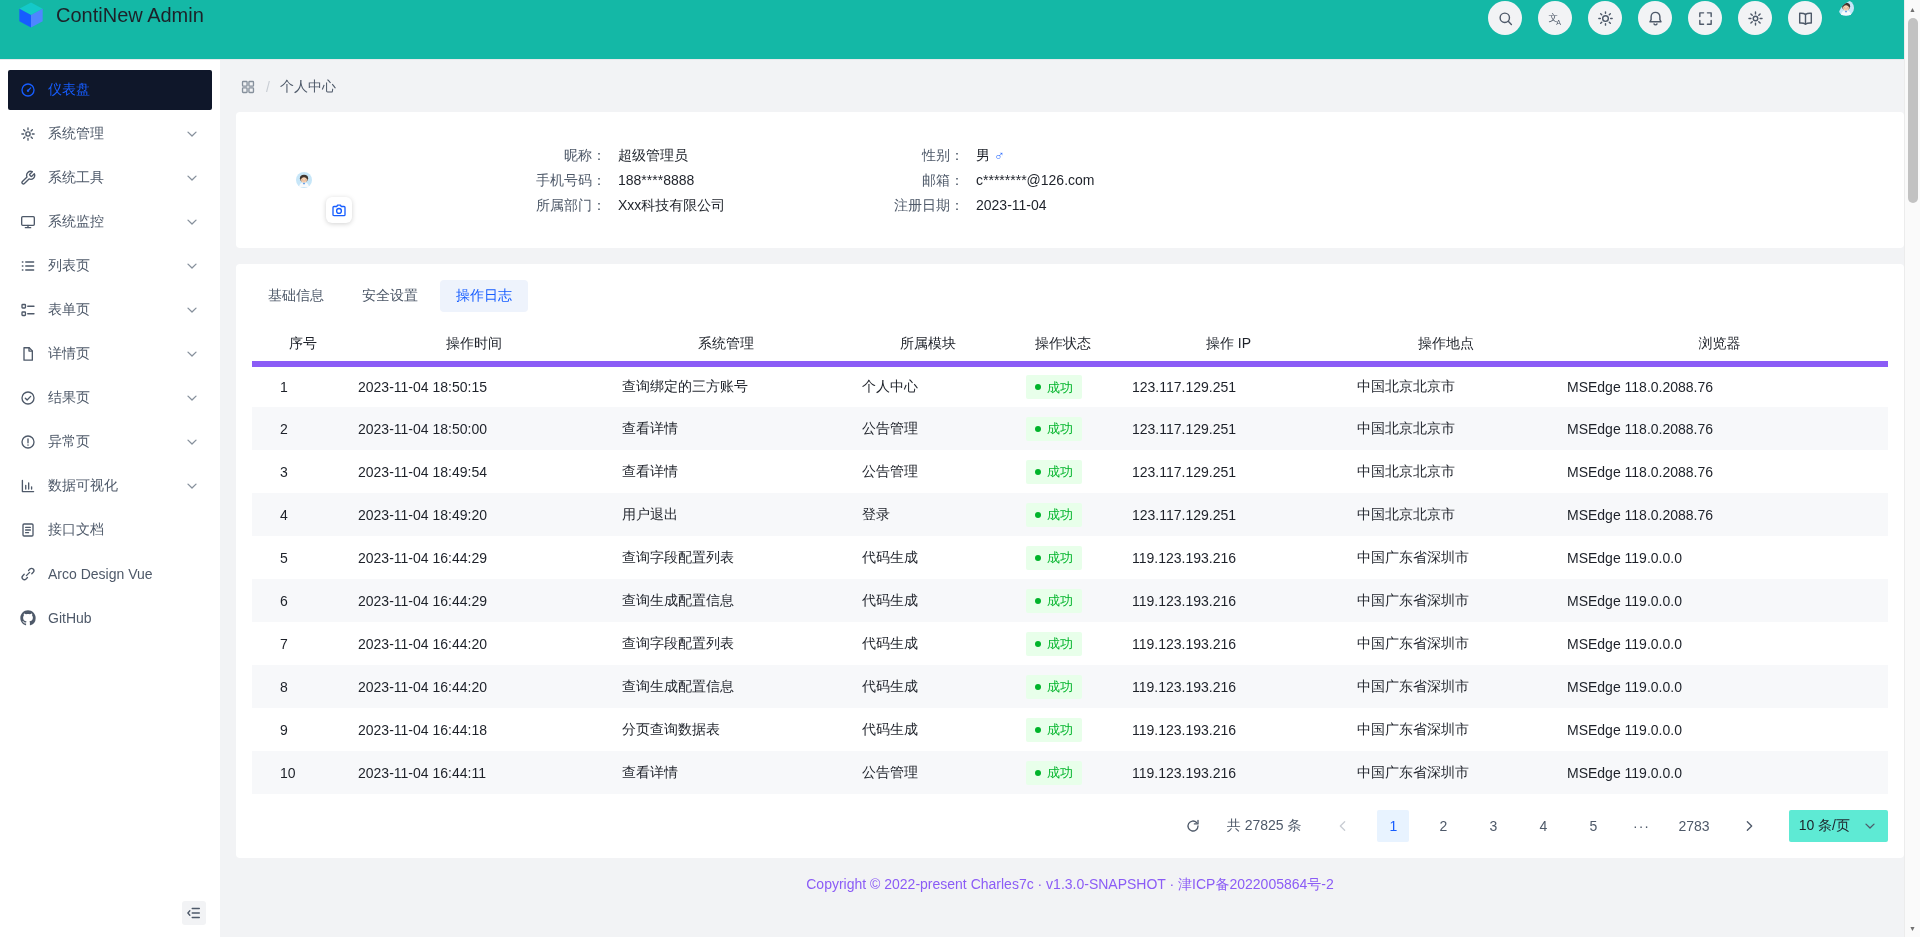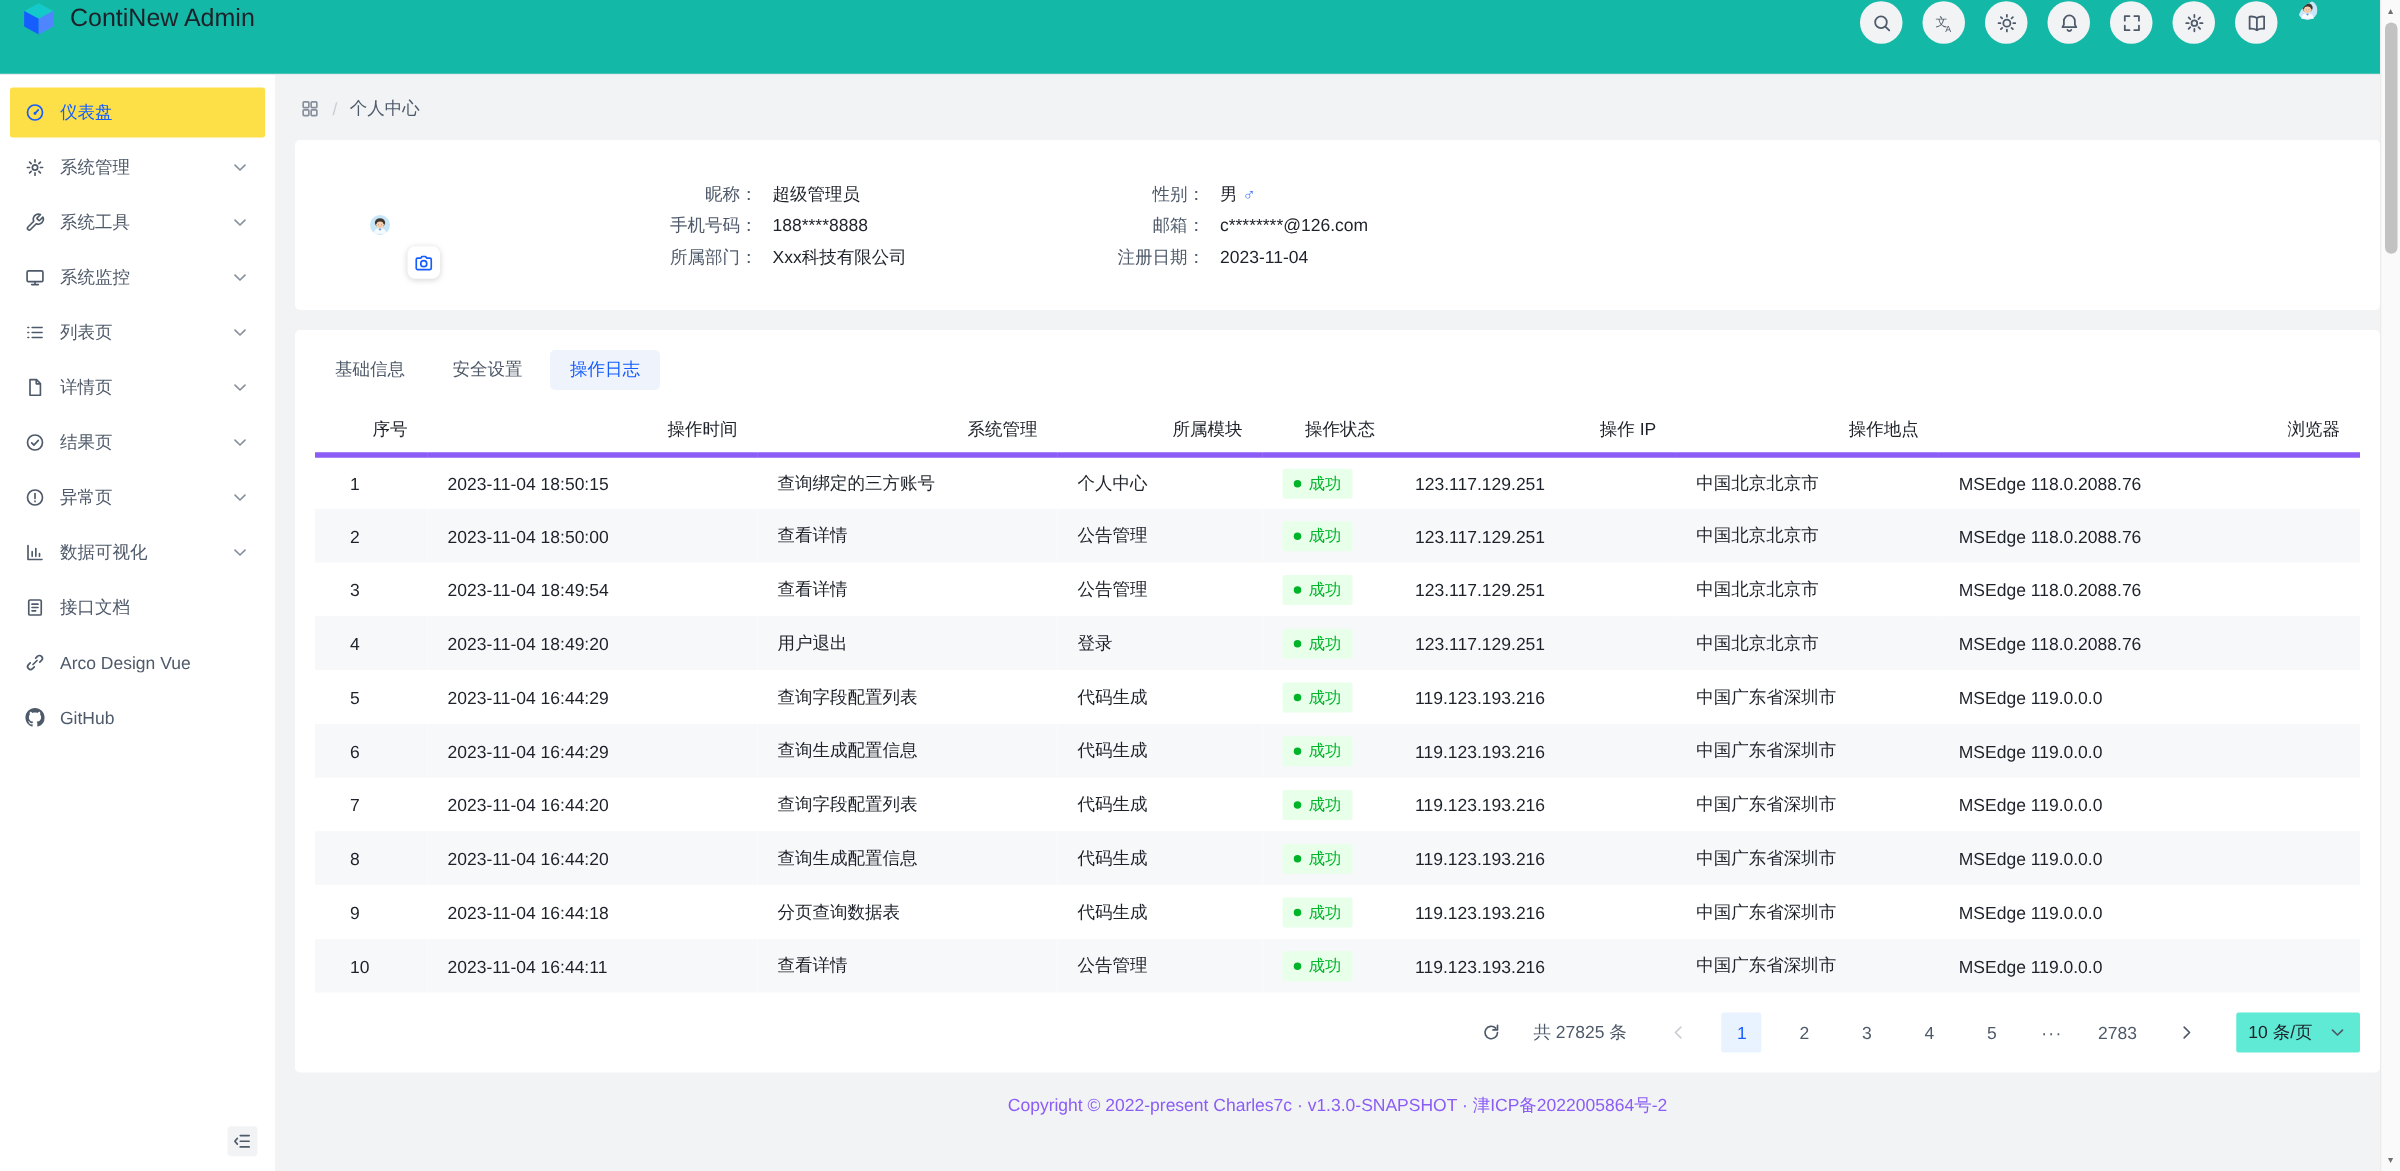--- a/index.html
+++ b/index.html
@@ -20,21 +20,21 @@
     align-items:center;justify-content:center;color:#4e5969;cursor:pointer}
   .hbtn [data-icon] svg{width:17px;height:17px}
   .h-avatar{width:36px;height:36px;border-radius:50%;overflow:hidden;cursor:pointer;flex-shrink:0}
   .h-avatar svg{width:36px;height:36px;display:block}
 
   
   .layout{display:flex;height:877px}
   .sidebar{width:220px;background:#fff;padding-top:10px;position:relative;flex-shrink:0}
   .menu-item{height:40px;margin:0 8px 4px;padding:0 12px;display:flex;align-items:center;gap:12px;
     color:#4e5969;border-radius:2px;cursor:pointer;white-space:nowrap}
-  .menu-item.active{background:#fde047;color:#165dff}
+  .menu-item.active{background:#0f172a;color:#165dff}
   .mi-icon svg{width:17px;height:17px}
   .menu-label{flex:1;overflow:hidden;text-overflow:ellipsis}
   .menu-chev{color:#86909c}
   .menu-chev svg{width:12px;height:12px}
   .collapse-btn{position:absolute;right:14px;bottom:12px;width:24px;height:24px;border:none;border-radius:3px;
     background:#f2f3f5;color:#4e5969;display:flex;align-items:center;justify-content:center;cursor:pointer}
   .collapse-btn svg{width:14px;height:14px}
 
   .main{flex:1;background:#f2f3f5;padding:14px 16px 0;overflow:hidden;display:flex;flex-direction:column}
 
@@ -59,21 +59,21 @@
   .f-value{padding-left:12px;color:#1d2129}
   .gender-male{color:#3370ff;margin-left:4px;font-weight:bold}
 
   
   .table-card{margin-top:16px;padding:16px;flex-shrink:0}
   .tabs{display:flex;align-items:center;gap:6px;margin-bottom:14px}
   .tab{padding:7px 16px;border-radius:4px;color:#4e5969;cursor:pointer}
   .tab.active{background:#eef3fc;color:#165dff;font-weight:500}
 
   table{width:100%;border-collapse:collapse;table-layout:fixed}
-  th{height:38px;text-align:right;font-weight:500;color:#1d2129;border-bottom:4px solid #8b5cf6;padding:0 16px;white-space:nowrap}
+  th{height:38px;text-align:center;font-weight:500;color:#1d2129;border-bottom:6px solid #8b5cf6;padding:0 16px;white-space:nowrap}
   td{height:43px;padding:0 16px;color:#1d2129;white-space:nowrap;overflow:hidden;text-overflow:ellipsis}
   th:first-child,td:first-child{padding-left:28px}
   tbody tr:nth-child(even){background:#f7f8fa}
   .badge{display:inline-flex;align-items:center;gap:6px;height:24px;padding:0 9px;background:#e8ffea;color:#00b42a;
     font-size:13px;border-radius:2px;line-height:1}
   .badge .dot{width:6px;height:6px;border-radius:50%;background:#00b42a;display:inline-block}
 
   
   .pagination{display:flex;align-items:center;justify-content:flex-end;gap:18px;margin-top:16px;color:#4e5969}
   .pg-refresh{width:28px;height:28px;background:none;border:none;color:#4e5969;display:flex;align-items:center;justify-content:center;cursor:pointer}
@@ -249,20 +249,35 @@
             </svg>
           </span>
         </div>
         <div class="menu-item">
           <span class="mi-icon" data-icon="list">
             <svg viewBox="0 0 24 24" fill="none" stroke="currentColor" stroke-width="2" stroke-linecap="round" stroke-linejoin="round">
               <path d="M8.6 6h11.9M8.6 12h11.9M8.6 18h11.9M3.5 6h.9M3.5 12h.9M3.5 18h.9"></path>
             </svg>
           </span>
           <span class="menu-label">列表页</span>
+          <span class="menu-chev" data-icon="chevron-down">
+            <svg viewBox="0 0 24 24" fill="none" stroke="currentColor" stroke-width="2" stroke-linecap="round" stroke-linejoin="round">
+              <path d="M6 9.2l6 5.8 6-5.8"></path>
+            </svg>
+          </span>
+        </div>
+        <div class="menu-item">
+          <span class="mi-icon" data-icon="form">
+            <svg viewBox="0 0 24 24" fill="none" stroke="currentColor" stroke-width="2" stroke-linecap="round" stroke-linejoin="round">
+              <rect x="3" y="3.8" width="5.2" height="5.2" rx="1"></rect>
+              <rect x="3" y="15" width="5.2" height="5.2" rx="1"></rect>
+              <path d="M11.6 6.4H21M11.6 17.6H21"></path>
+            </svg>
+          </span>
+          <span class="menu-label">表单页</span>
           <span class="menu-chev" data-icon="chevron-down">
             <svg viewBox="0 0 24 24" fill="none" stroke="currentColor" stroke-width="2" stroke-linecap="round" stroke-linejoin="round">
               <path d="M6 9.2l6 5.8 6-5.8"></path>
             </svg>
           </span>
         </div>
         <div class="menu-item">
           <span class="mi-icon" data-icon="file">
             <svg viewBox="0 0 24 24" fill="none" stroke="currentColor" stroke-width="2" stroke-linecap="round" stroke-linejoin="round">
               <path d="M6 2.6h7.8L18.5 7.3v14H6z"></path>

